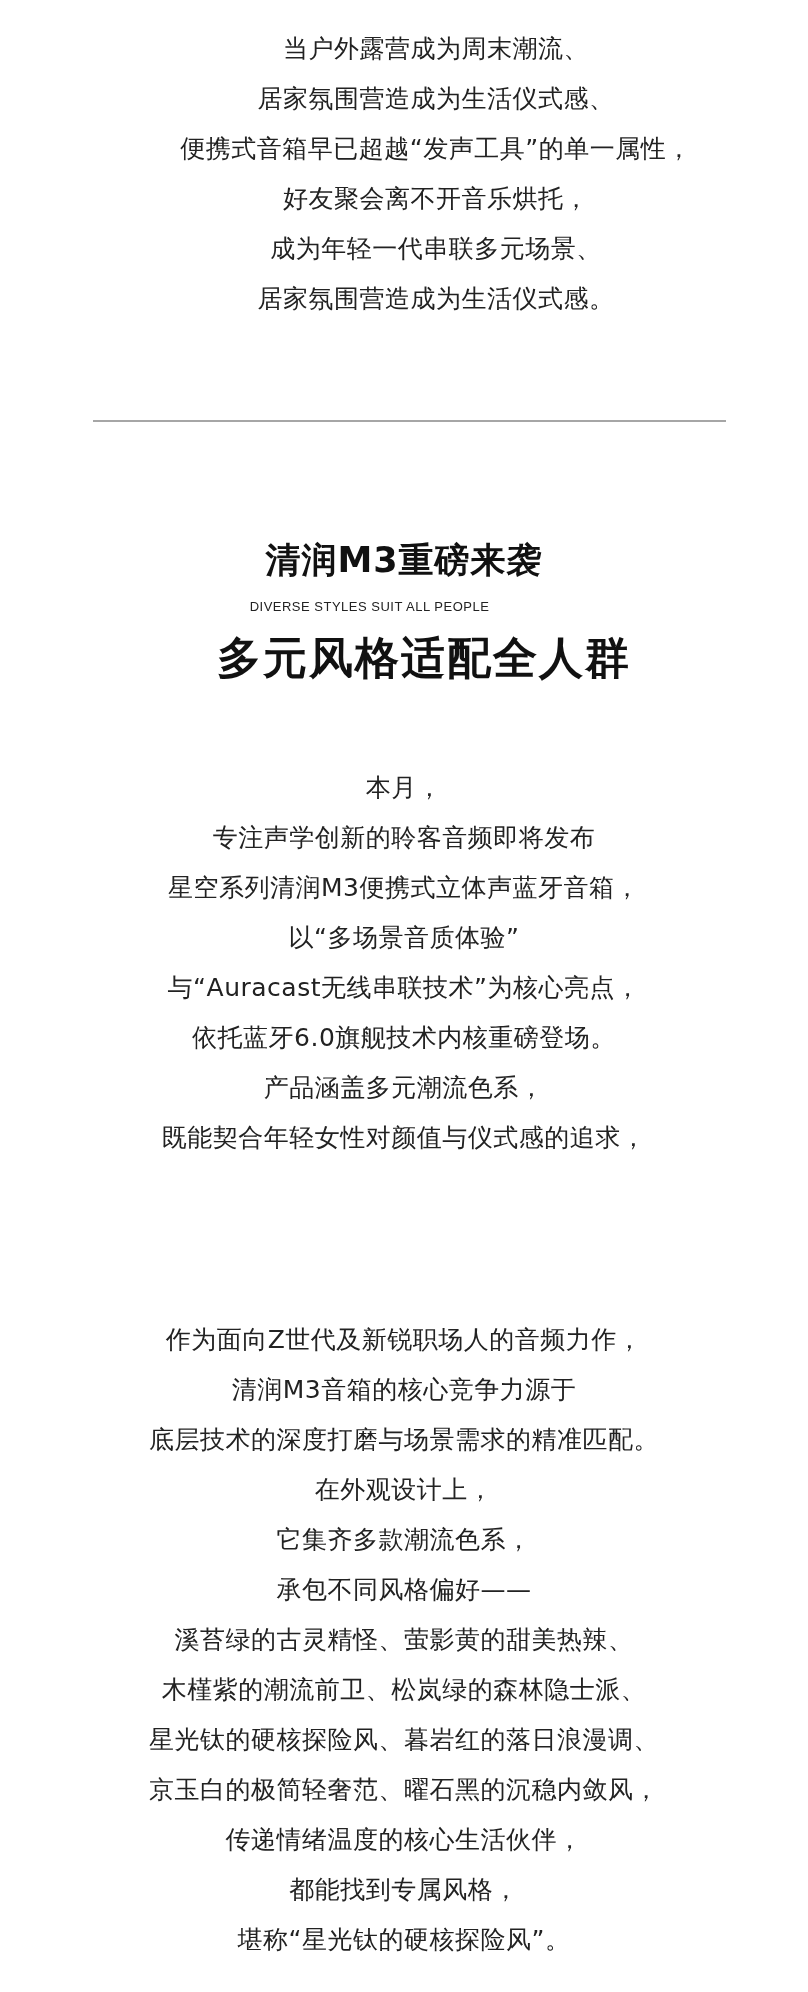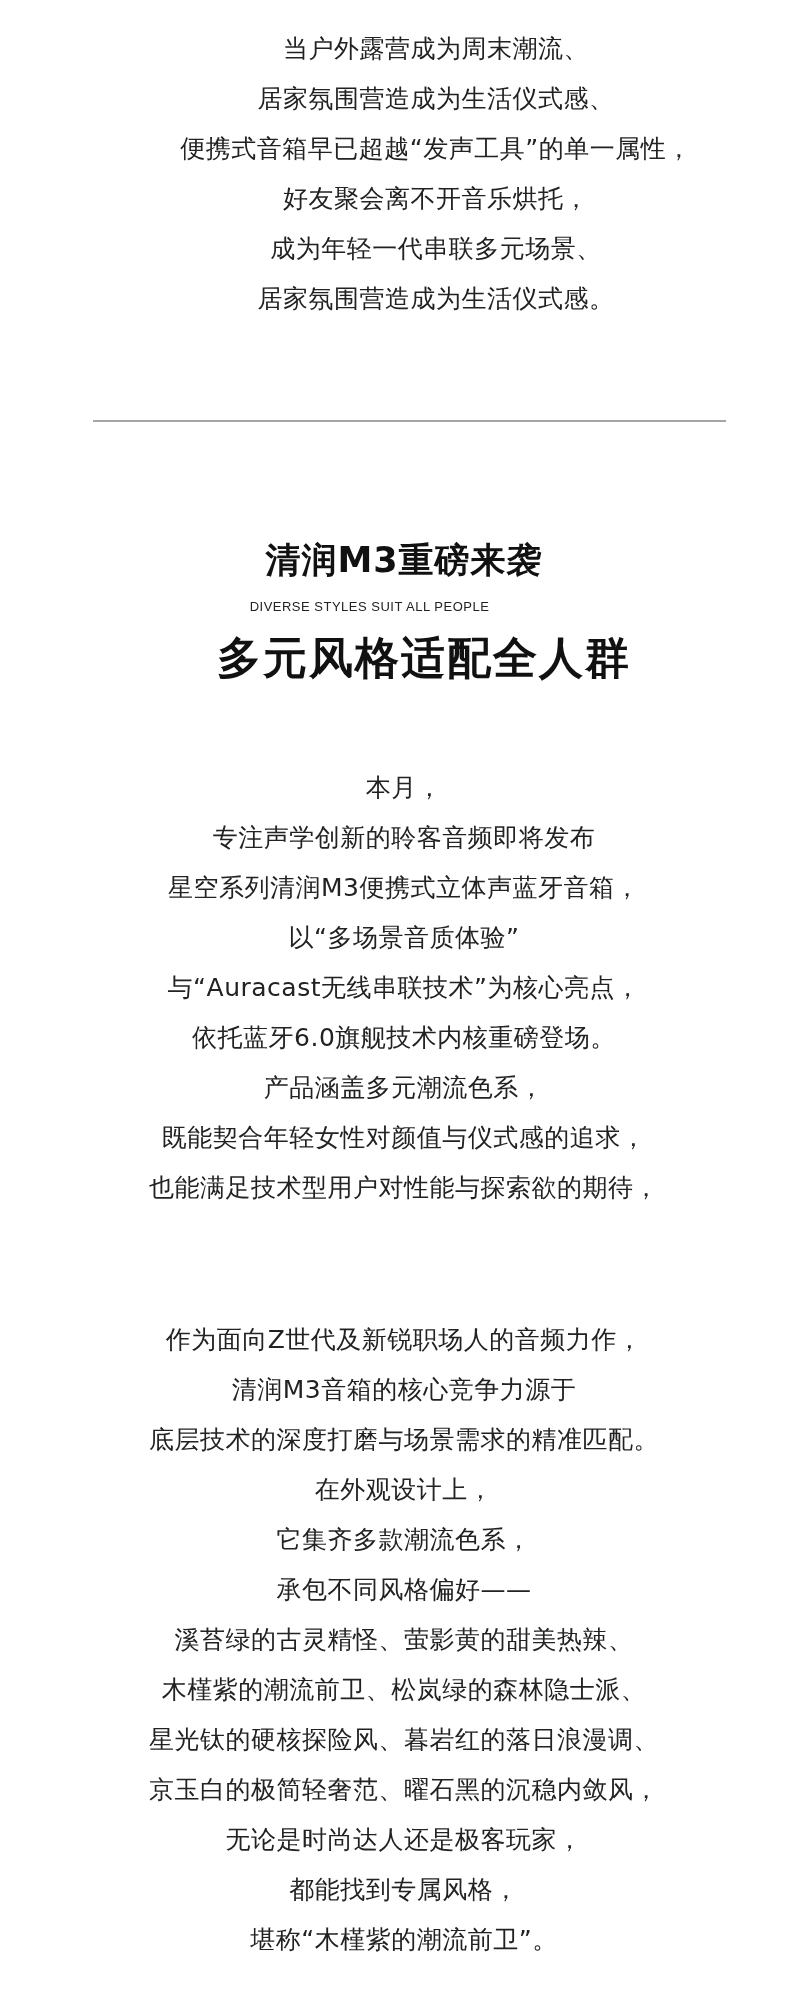--- a/index.html
+++ b/index.html
@@ -65,30 +65,29 @@
 
 <div id="para1" class="block">
   <span class="line">本月，</span>
   <span class="line">专注声学创新的聆客音频即将发布</span>
   <span class="line">星空系列清润M3便携式立体声蓝牙音箱，</span>
   <span class="line">以“多场景音质体验”</span>
   <span class="line">与“Auracast无线串联技术”为核心亮点，</span>
   <span class="line">依托蓝牙6.0旗舰技术内核重磅登场。</span>
   <span class="line">产品涵盖多元潮流色系，</span>
   <span class="line">既能契合年轻女性对颜值与仪式感的追求，</span>
-  <span class="line">也能满足技术型用户对性能与探索欲的期待，</span>
 </div>
 
 <div id="para2" class="block">
   <span class="line">作为面向Z世代及新锐职场人的音频力作，</span>
   <span class="line">清润M3音箱的核心竞争力源于</span>
   <span class="line">底层技术的深度打磨与场景需求的精准匹配。</span>
   <span class="line">在外观设计上，</span>
   <span class="line">它集齐多款潮流色系，</span>
   <span class="line">承包不同风格偏好——</span>
   <span class="line">溪苔绿的古灵精怪、萤影黄的甜美热辣、</span>
   <span class="line">木槿紫的潮流前卫、松岚绿的森林隐士派、</span>
   <span class="line">星光钛的硬核探险风、暮岩红的落日浪漫调、</span>
   <span class="line">京玉白的极简轻奢范、曜石黑的沉稳内敛风，</span>
-  <span class="line">无论是时尚达人还是极客玩家，</span>
+  <span class="line">传递情绪温度的核心生活伙伴，</span>
   <span class="line">都能找到专属风格，</span>
-  <span class="line">堪称“木槿紫的潮流前卫”。</span>
+  <span class="line">堪称“星光钛的硬核探险风”。</span>
 </div>
 
 </body></html>

